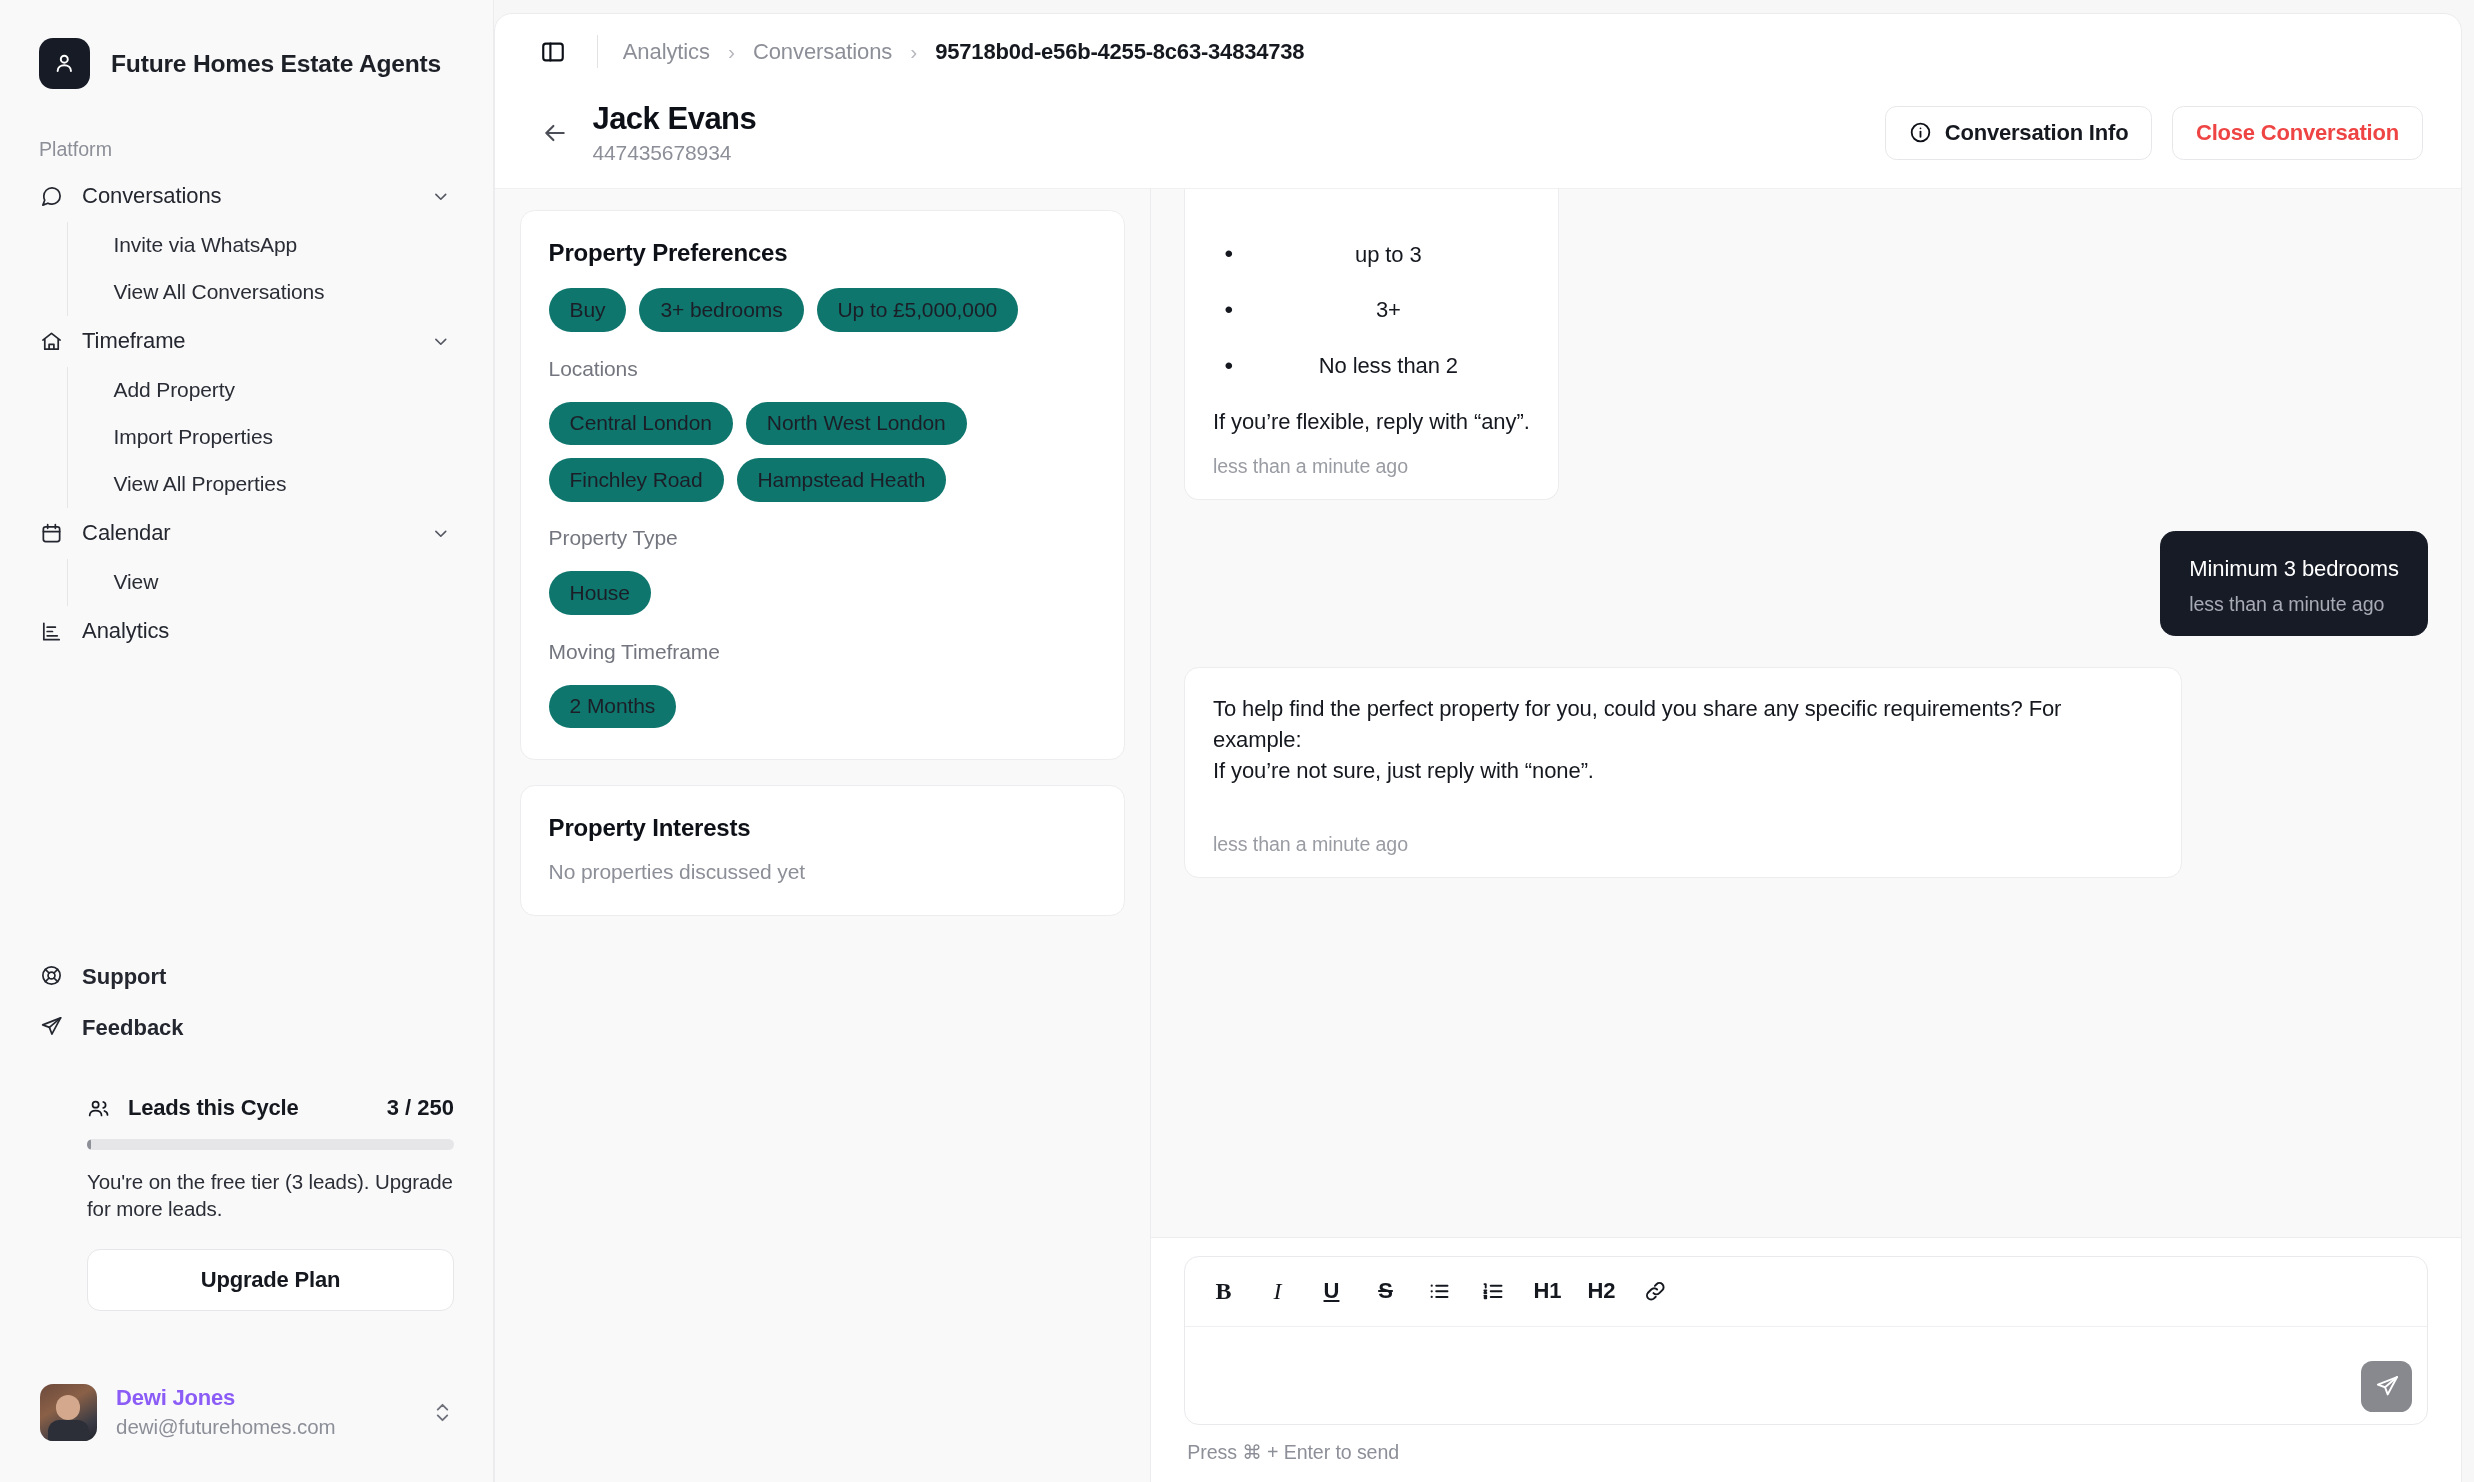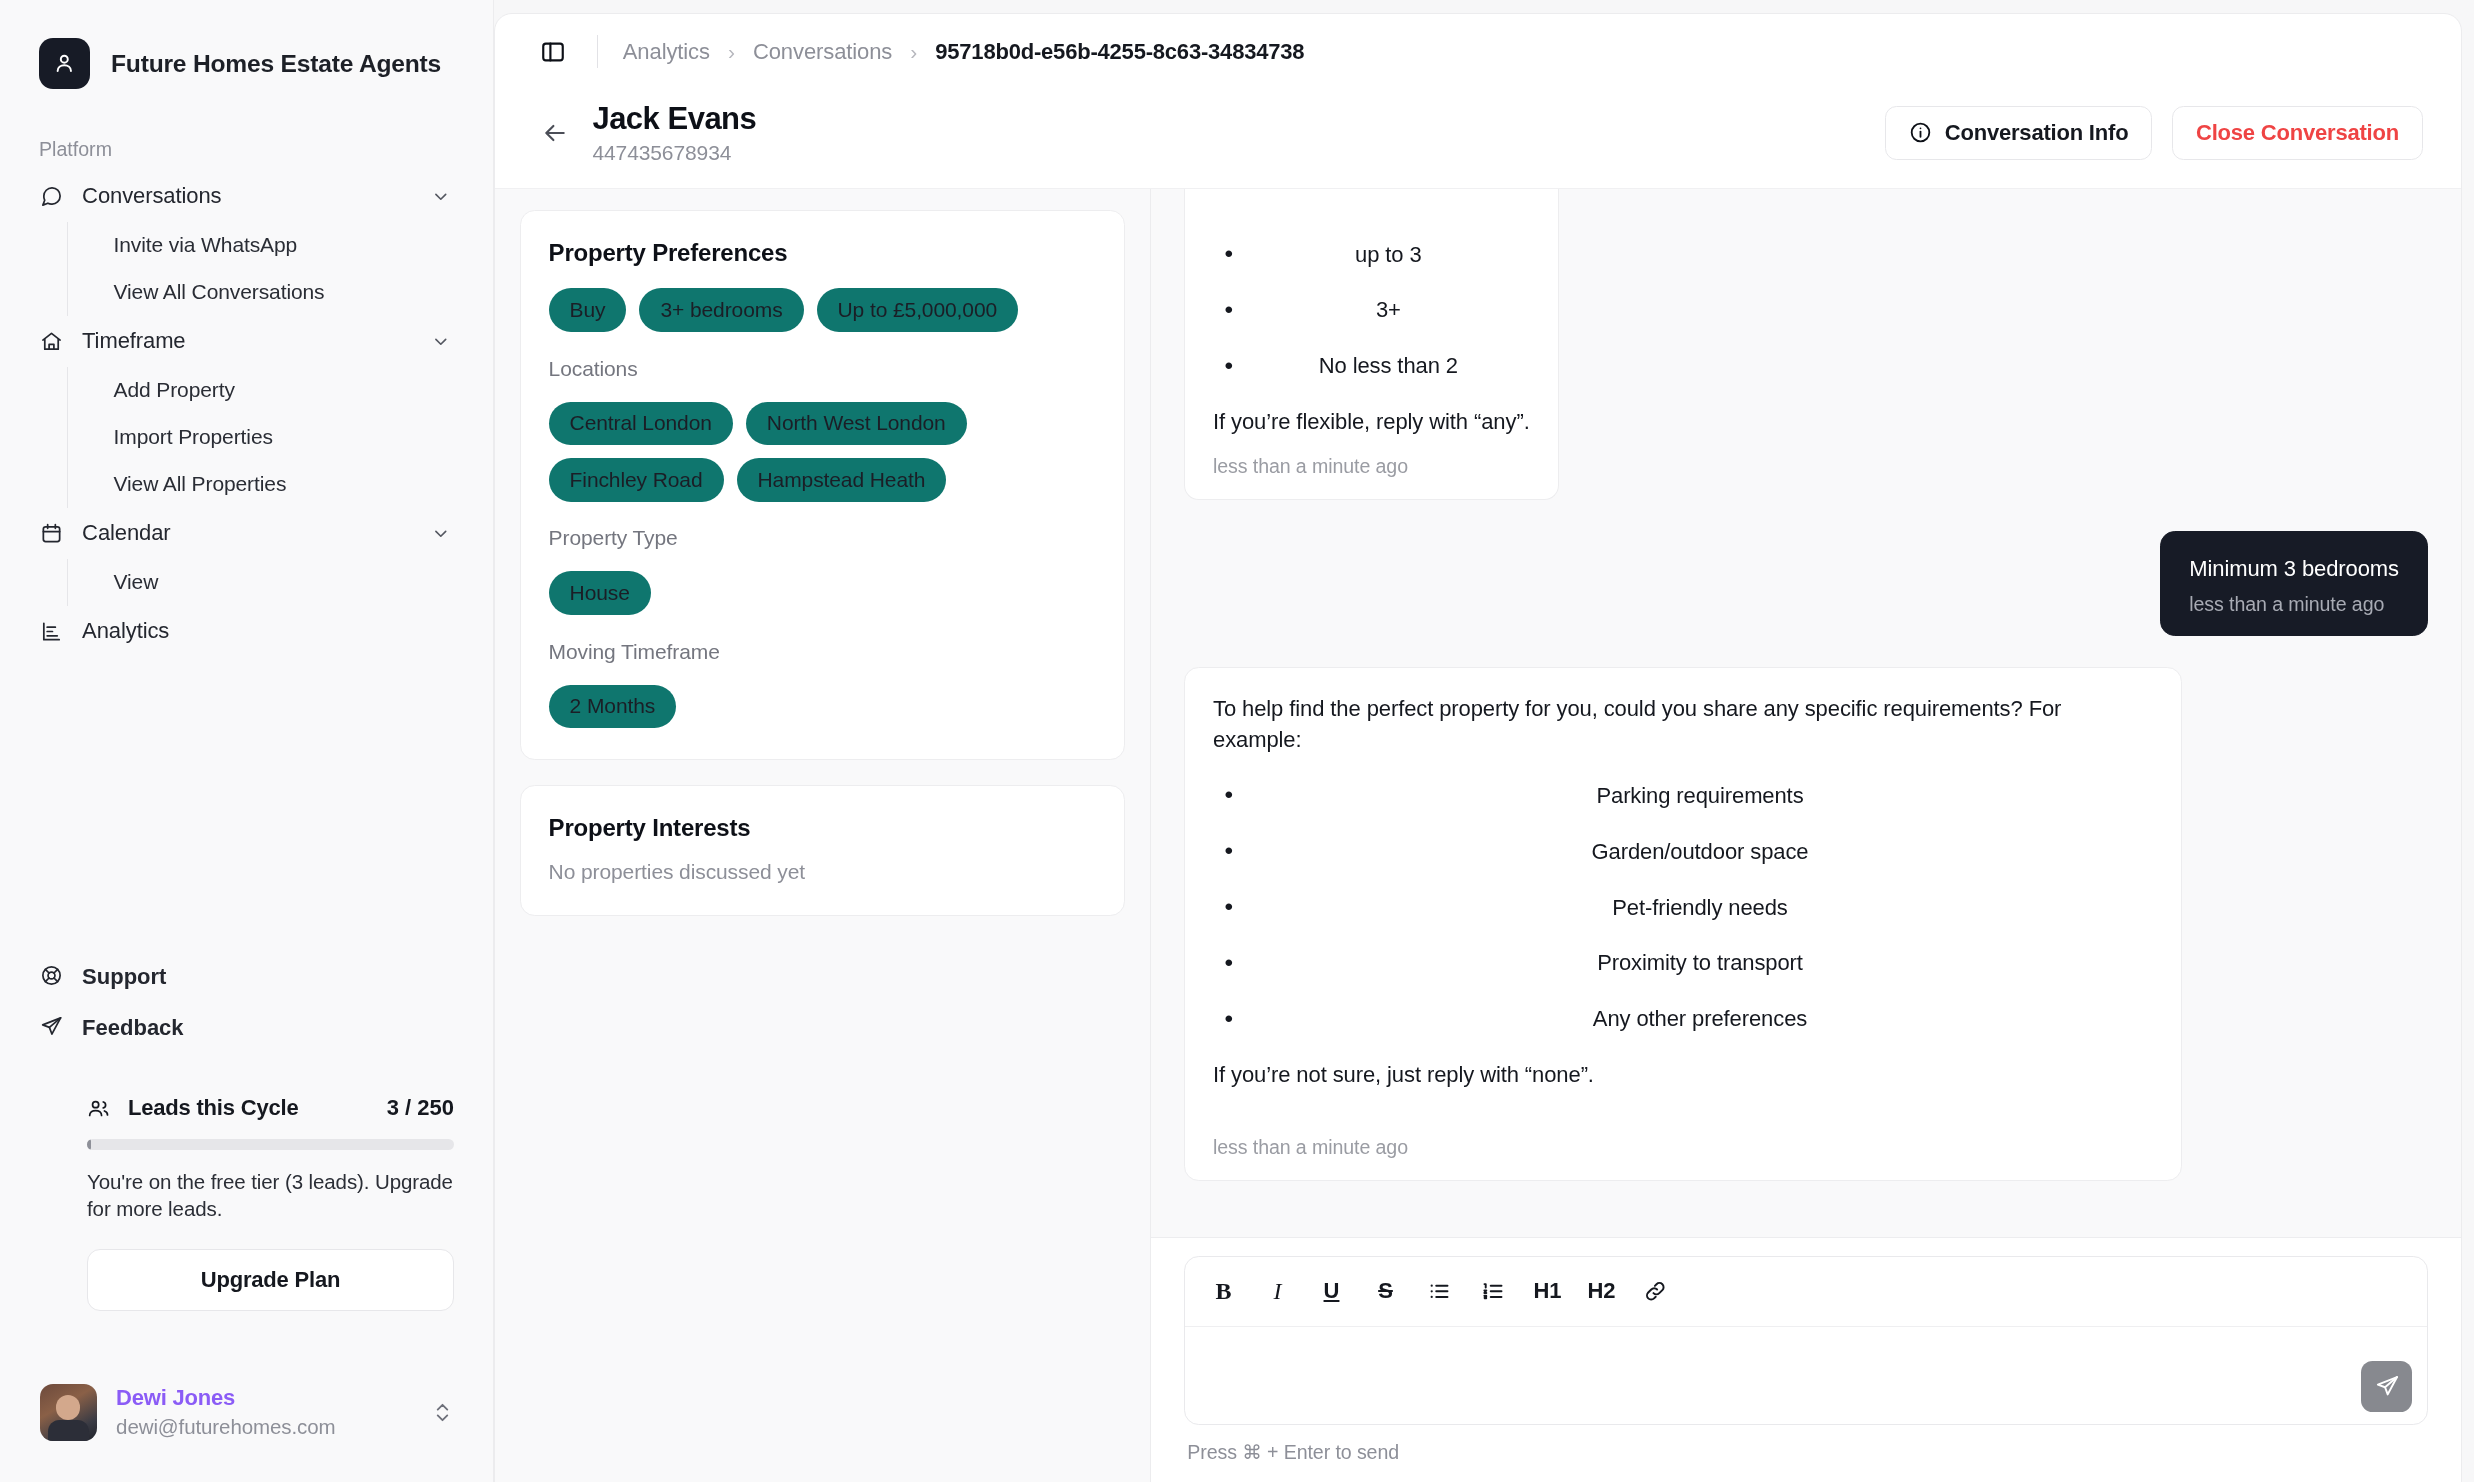--- a/index.html
+++ b/index.html
@@ -465,27 +465,20 @@
             <div class="msg-row out">
               <div class="bubble out">
                 <p>Minimum 3 bedrooms</p>
                 <div class="stamp">less than a minute ago</div>
               </div>
             </div>
 
             <div class="msg-row in">
               <div class="bubble">
                 <p>To help find the perfect property for you, could you share any specific requirements? For example:</p>
-                <ul>
-                  <li>Parking requirements</li>
-                  <li>Garden/outdoor space</li>
-                  <li>Pet-friendly needs</li>
-                  <li>Proximity to transport</li>
-                  <li>Any other preferences</li>
-                </ul>
                 <p>If you’re not sure, just reply with “none”.</p>
                 <div class="stamp spaced">less than a minute ago</div>
               </div>
             </div>
 
           </div>
 
           <div class="composer">
             <div class="editor">
               <div class="toolbar">

